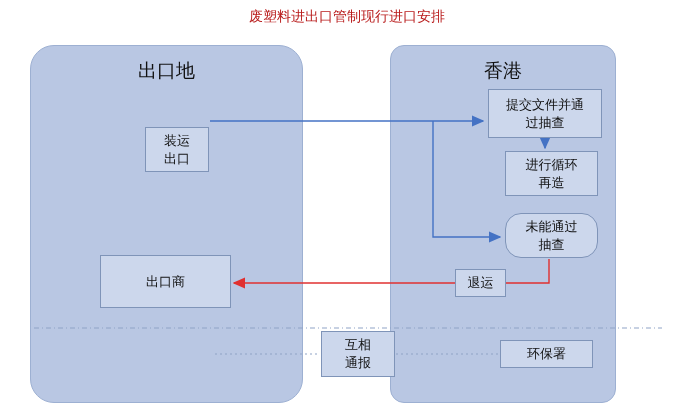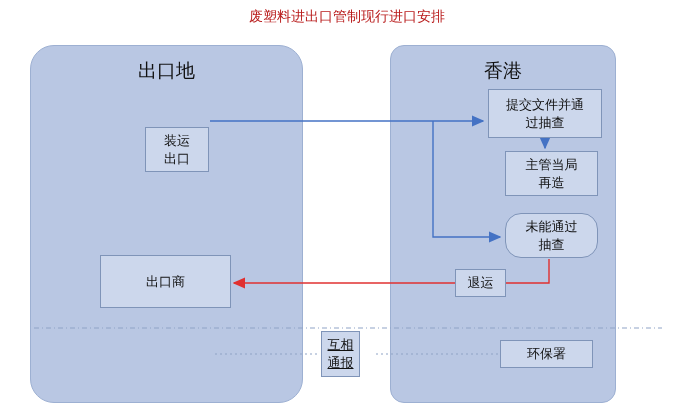--- a/index.html
+++ b/index.html
@@ -75,21 +75,21 @@
     <span class="node-label">装运
 出口</span>
   </div>
 
   <div class="node" style="left:488px;top:89px;width:114px;height:49px;">
     <span class="node-label">提交文件并通
 过抽查</span>
   </div>
 
   <div class="node" style="left:505px;top:151px;width:93px;height:45px;">
-    <span class="node-label">主管当局
+    <span class="node-label">进行循环
 再造</span>
   </div>
 
   <div class="node" style="left:505px;top:213px;width:93px;height:45px;border-radius:16px;">
     <span class="node-label">未能通过
 抽查</span>
   </div>
 
   <div class="node" style="left:455px;top:269px;width:51px;height:28px;">
     <span class="node-label">退运</span>
@@ -97,18 +97,18 @@
 
   <div class="node" style="left:100px;top:255px;width:131px;height:53px;">
     <span class="node-label">出口商</span>
   </div>
 
 
   <div class="node" style="left:500px;top:340px;width:93px;height:28px;">
     <span class="node-label">环保署</span>
   </div>
 
-  <div class="node" style="left:321px;top:331px;width:39px;height:46px;text-decoration:underline;">
+  <div class="node" style="left:321px;top:331px;width:74px;height:46px;">
     <span class="node-label">互相
 通报</span>
   </div>
 
 </div>
 
 </body></html>

